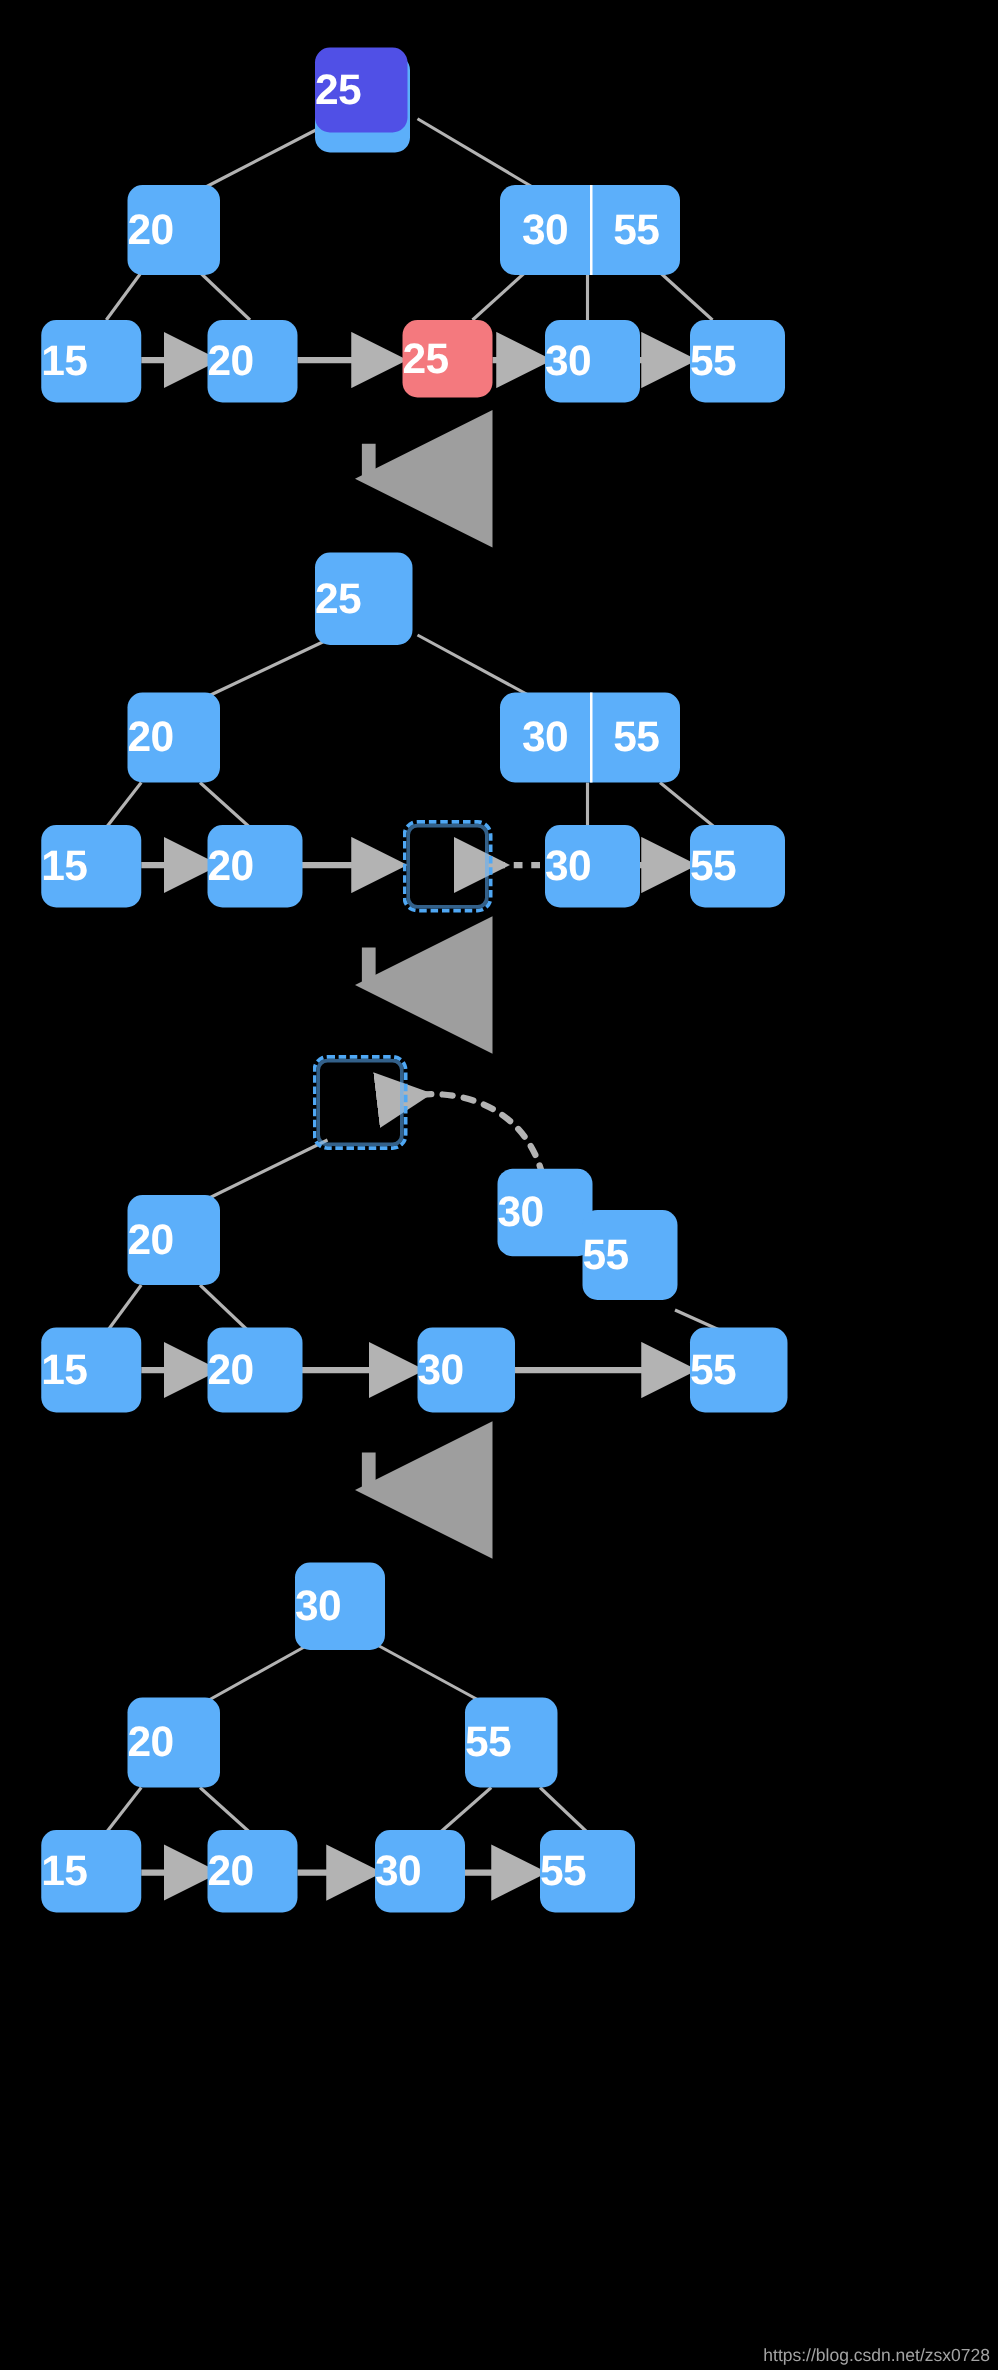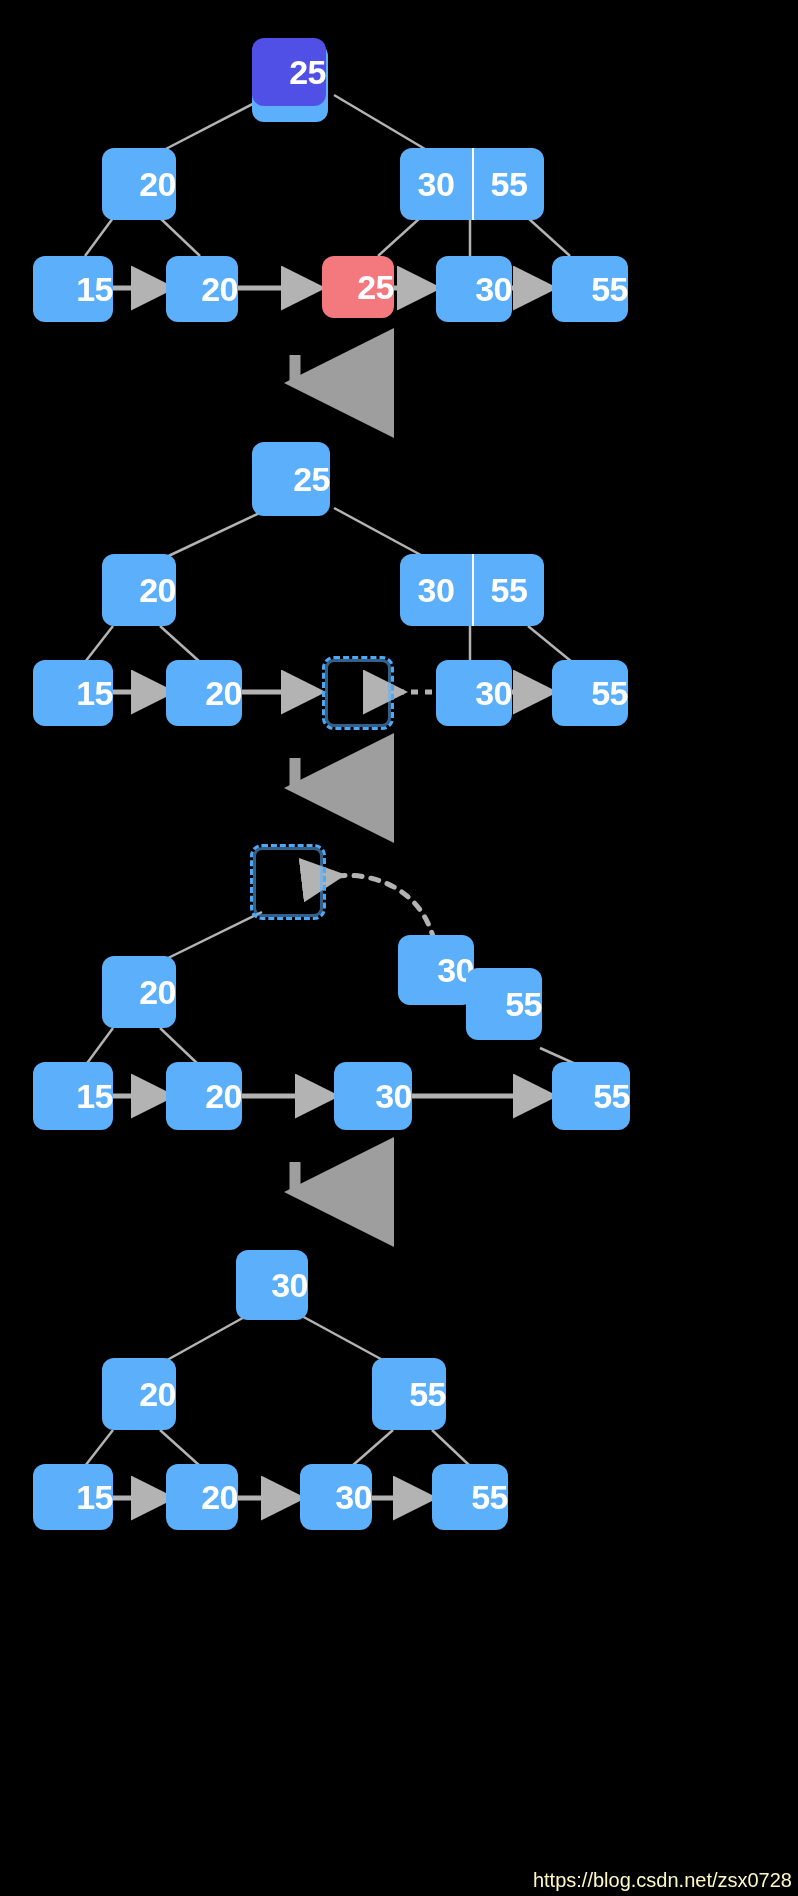--- a/index.html
+++ b/index.html
@@ -20,21 +20,21 @@
   .node {
     position: absolute;
     background: #5CAFFA;
     border-radius: 12px;
     color: #ffffff;
     font-size: 34px;
     font-weight: bold;
     line-height: 1;
     display: flex;
     align-items: center;
-    justify-content: flex-end;
+    justify-content: flex-start;
     letter-spacing: -0.5px;
     z-index: 5;
   }
   .node.root-hl {
     background: #5050E6;
     z-index: 7;
   }
   .node.danger {
     background: #F4797E;
   }
@@ -64,22 +64,22 @@
     width: 798px;
     height: 1896px;
     z-index: 2;
     pointer-events: none;
   }
   
   .watermark {
     position: absolute;
     right: 6px;
     bottom: 4px;
-    color: #fef9c3;
-    font-size: 20px;
+    color: #a3a3a3;
+    font-size: 14px;
     font-family: "Liberation Sans", sans-serif;
     z-index: 9;
     white-space: nowrap;
     padding-left: 36px;
   }
 </style>
 </head>
 <body>
 
 <div id="stage">

